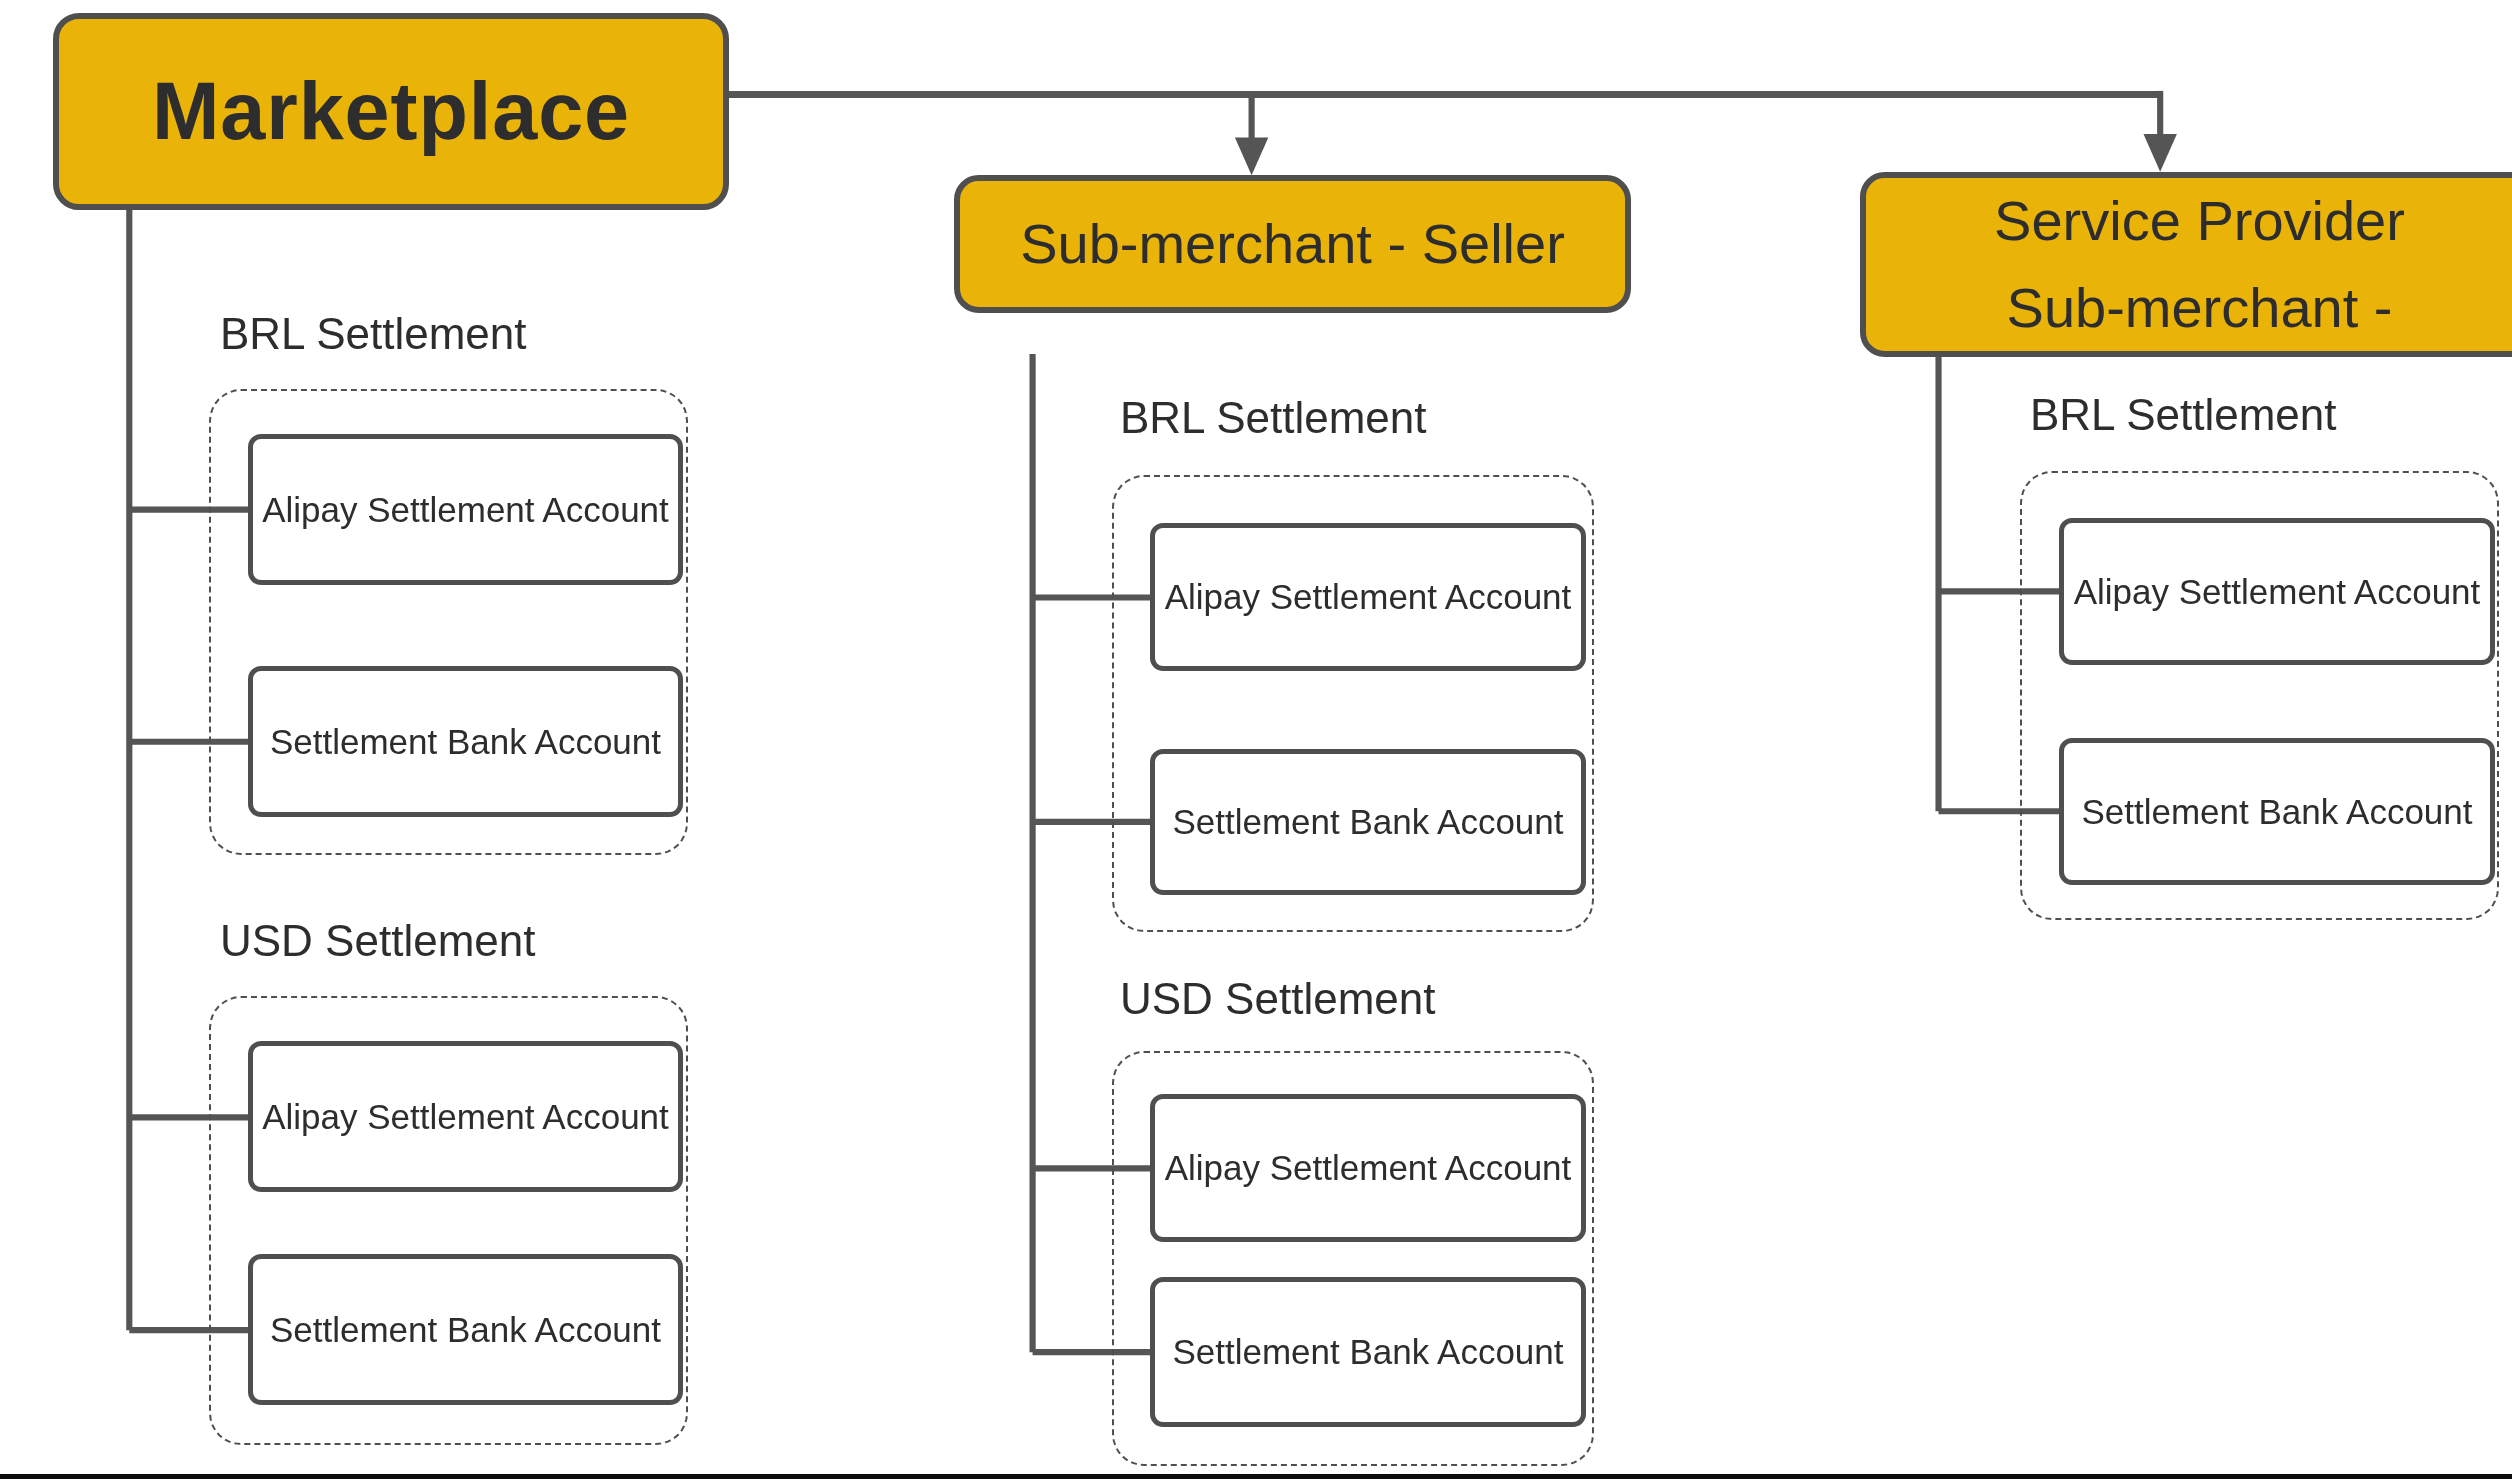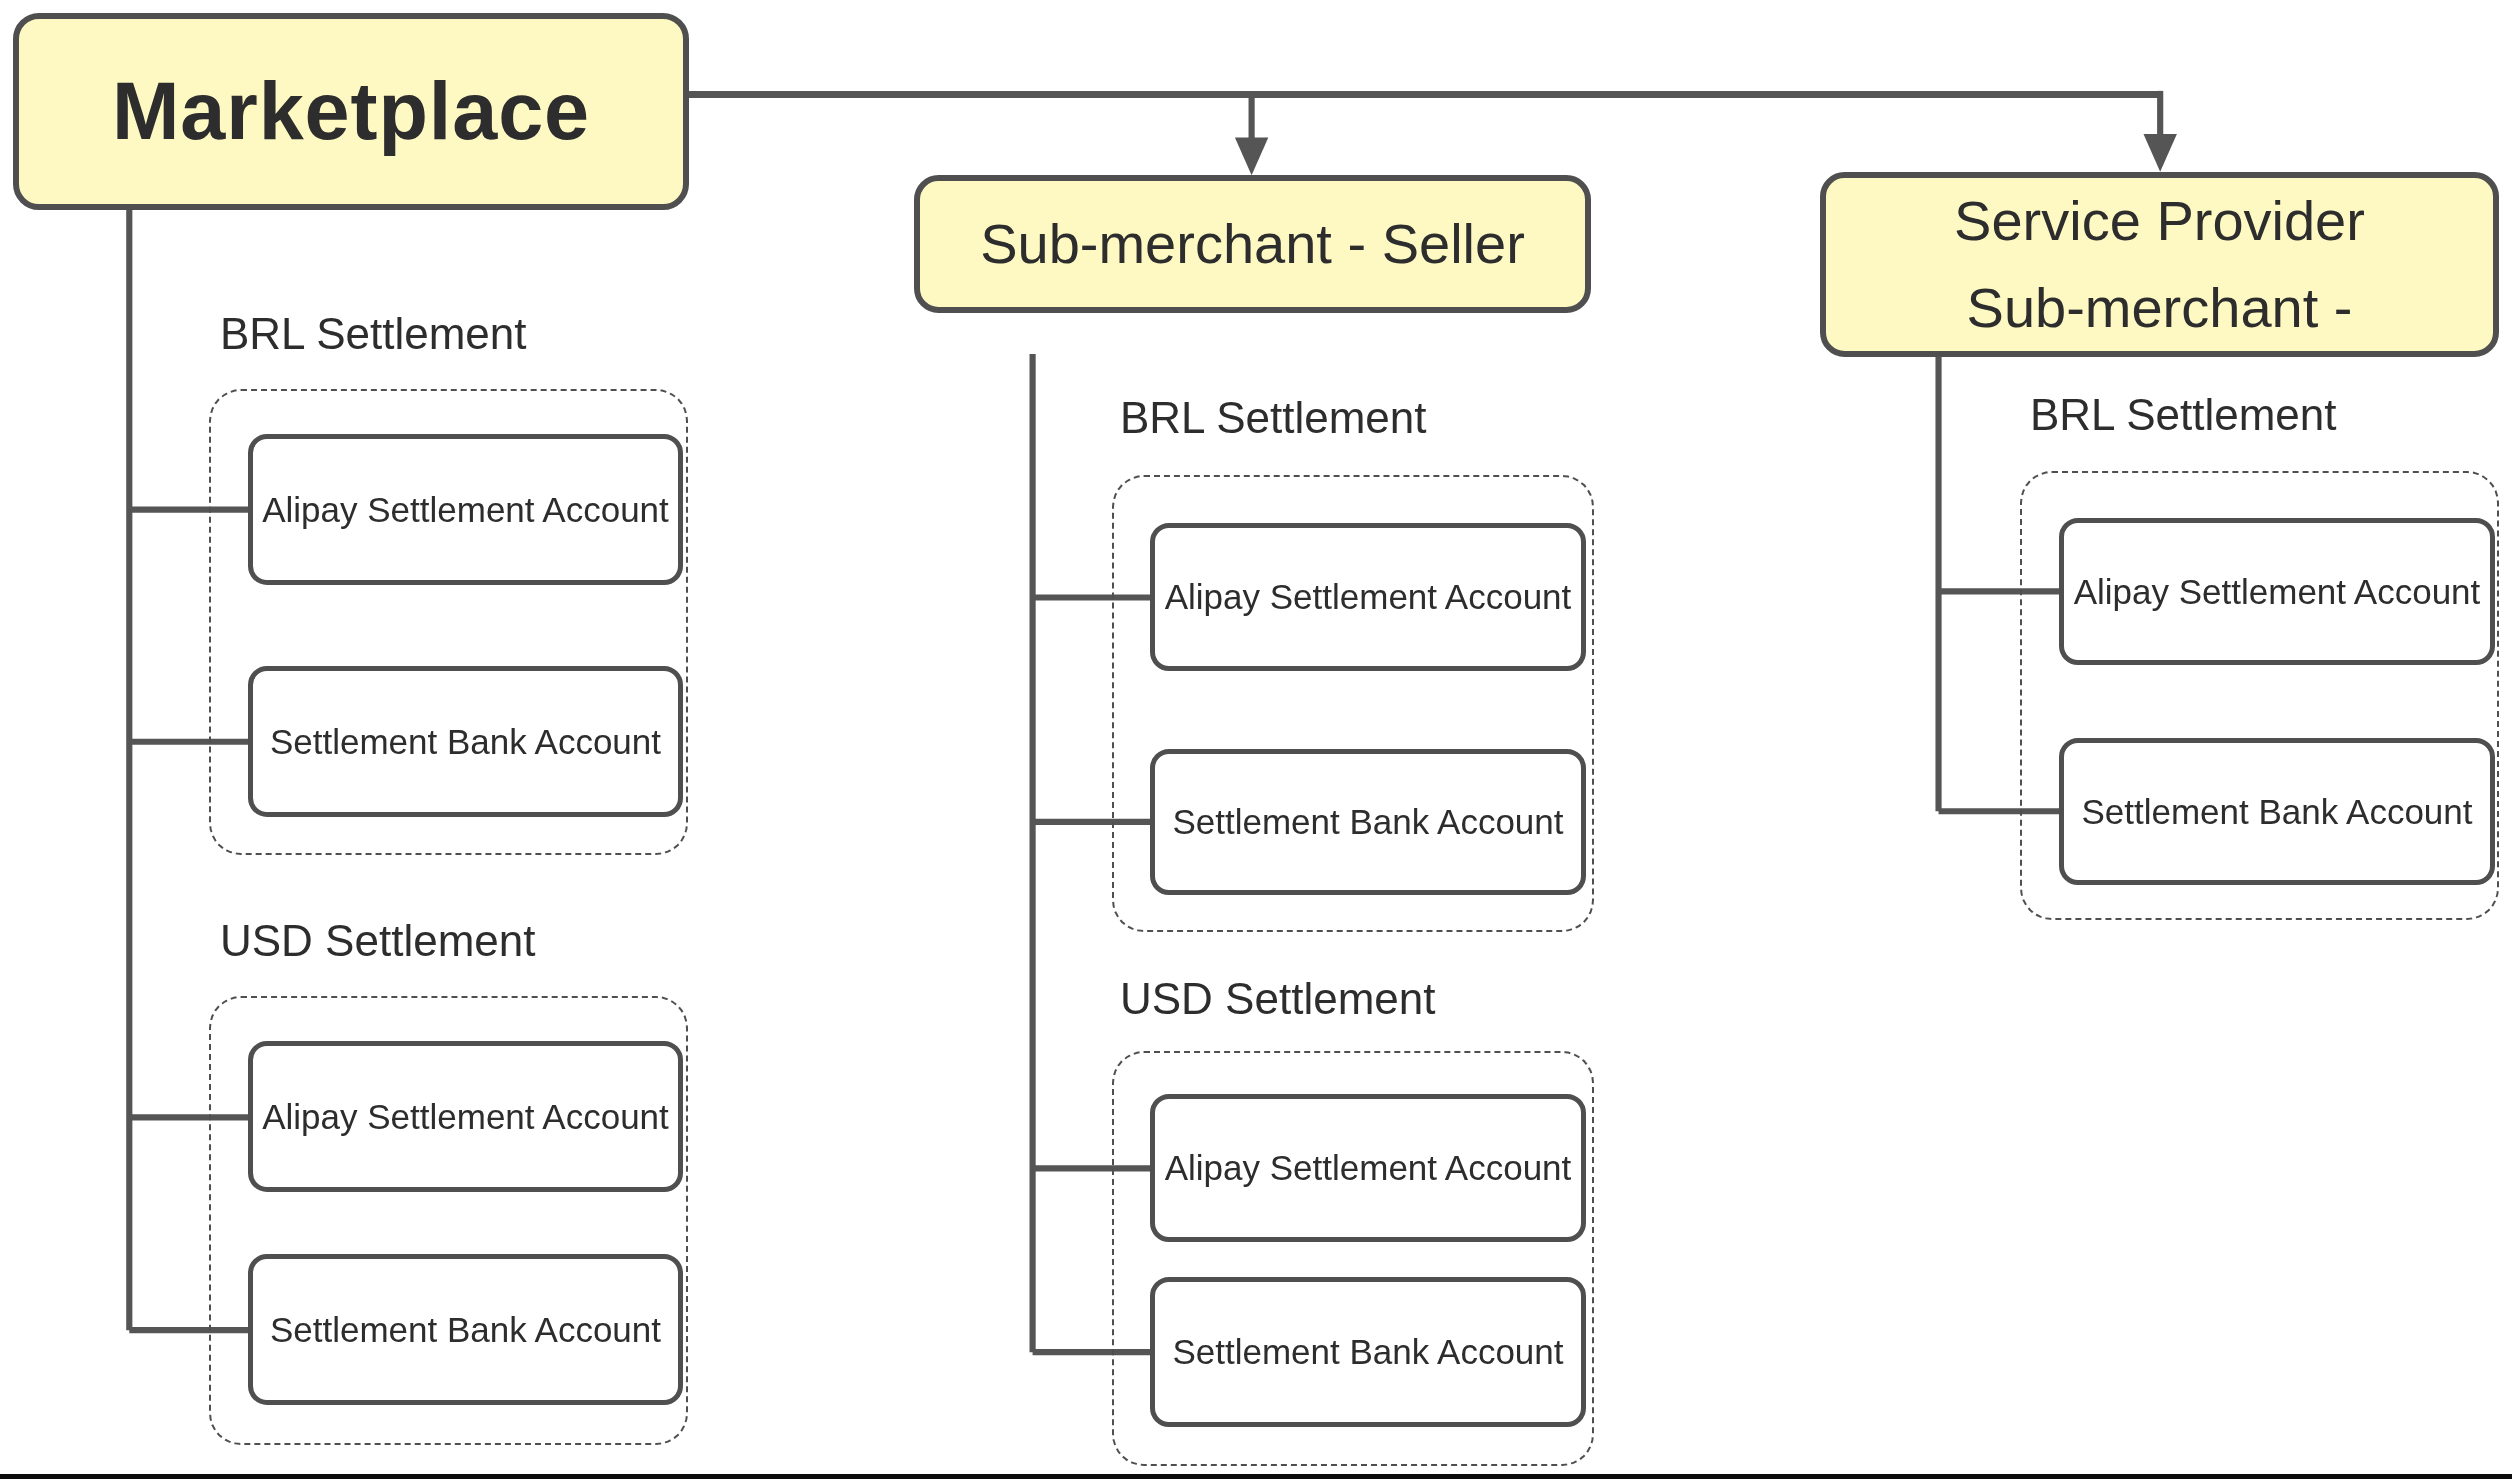--- a/index.html
+++ b/index.html
@@ -11,37 +11,38 @@
     overflow:hidden;
     color:var(--text,#2d2d2d);
   }
   .wires{position:absolute;left:0;top:0;width:2512px;height:1480px;}
   .wires path{stroke:var(--line,#555555);fill:none;}
   .wires polygon{fill:var(--line,#555555);stroke:none;}
 
   .node{
     position:absolute;box-sizing:border-box;
     display:flex;flex-direction:column;align-items:center;justify-content:center;
-    text-align:center;background:#fef9c3;
+    text-align:center;background:#eab308;
     border:6.2px solid var(--border,#4f4f4f);
     color:var(--text,#2d2d2d);
     z-index:3;
+    margin-left:40px;
   }
   .node-root{border-radius:26px;font-size:81px;font-weight:700;letter-spacing:0.9px;}
   .node-sub{border-radius:24.6px;font-size:56px;font-weight:400;line-height:1.55;}
 
   .group{
     position:absolute;box-sizing:border-box;
     border:2.6px dashed var(--border,#4f4f4f);
     border-radius:32px;background:transparent;z-index:1;
   }
   .acct{
     position:absolute;box-sizing:border-box;
     display:flex;align-items:center;justify-content:center;text-align:center;
-    background:#ffffff;border:5.3px solid var(--border,#4f4f4f);border-radius:19px;
+    background:#ffffff;border:5.3px solid var(--border,#4f4f4f);border-radius:13px;
     font-size:35px;white-space:nowrap;color:var(--text,#2d2d2d);z-index:3;
   }
   .slabel{
     position:absolute;font-size:44px;line-height:1.2;
     color:var(--text,#2d2d2d);white-space:nowrap;z-index:2;
   }
   .bottom-bar{
     position:absolute;left:0;width:2512px;top:1474px;height:5.3px;
     background:var(--bottom,#0c0c0c);z-index:4;
   }

